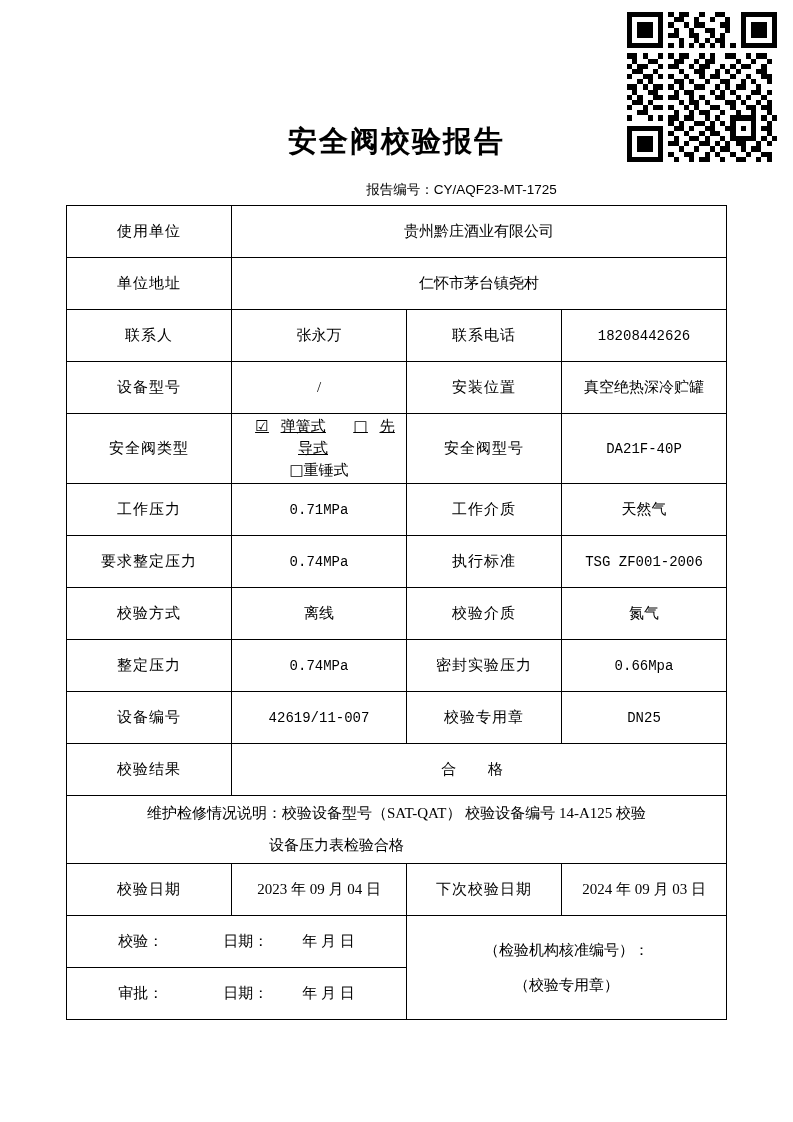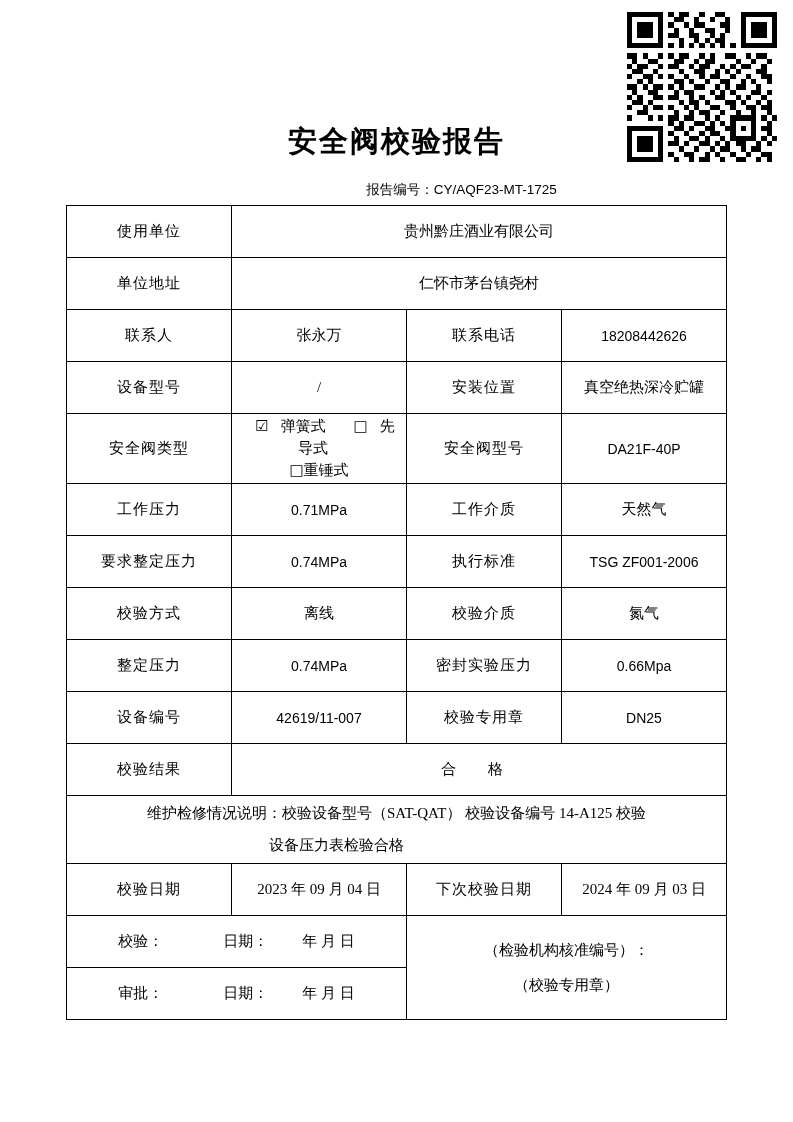--- a/index.html
+++ b/index.html
@@ -70,28 +70,28 @@
   table.main td {
     border: 1px solid #000;
     text-align: center;
     vertical-align: middle;
     font-size: 15px;
     height: 47px;
     padding: 2px 4px;
   }
   td.lbl { font-size: 15.5px; letter-spacing: 1px; font-family: Liberation Mono, monospace; }
   td.val { font-size: 14.5px; }
-  td.val.num { font-family: Liberation Sans, sans-serif; font-size: 14px; }
+  td.val.num { font-family: Liberation Mono, monospace; font-size: 14px; }
 
   .valve-type-cell {
     line-height: 1.45;
     font-size: 14.5px;
     height: 56px;
   }
-  .valve-type-cell .row1 span { margin: 12px 6px; }
+  .valve-type-cell .row1 span { margin: 12px 6px; text-decoration: underline; }
   .valve-type-cell .row2 { }
   .chk { font-family: "DejaVu Sans", sans-serif; }
 
   .result-cell { letter-spacing: 14px; font-size: 15.5px; }
 
   .maint-cell {
     text-align: left;
     font-size: 15px;
     line-height: 2.1;
     height: 96px;

